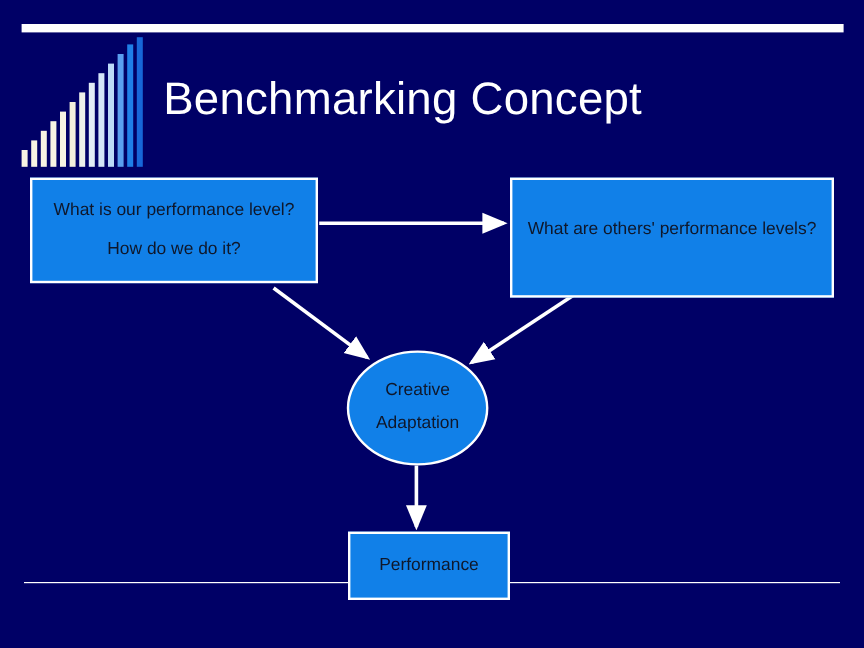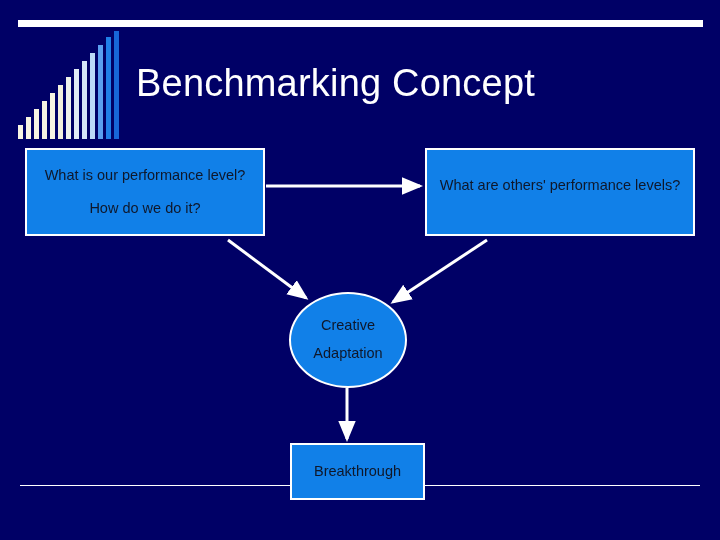--- a/index.html
+++ b/index.html
@@ -71,21 +71,21 @@
   #box-own {
     left: 25px;
     top: 148px;
     width: 240px;
     height: 88px;
   }
   #box-others {
     left: 425px;
     top: 148px;
     width: 270px;
-    height: 88px;
+    height: 100px;
   }
   #box-breakthrough {
     left: 290px;
     top: 443px;
     width: 135px;
     height: 57px;
     font-size: 14.5px;
     line-height: 1.45;
   }
 
@@ -183,16 +183,16 @@
     <div class="line-gap"></div>
   </div>
 
   <div id="circle-creative">
     <div>Creative</div>
     <div class="line-gap"></div>
     <div>Adaptation</div>
   </div>
 
   <div id="box-breakthrough" class="node-box">
-    <div>Breakthrough</div>
+    <div>Performance</div>
   </div>
 
 </div>
 
 </body></html>

